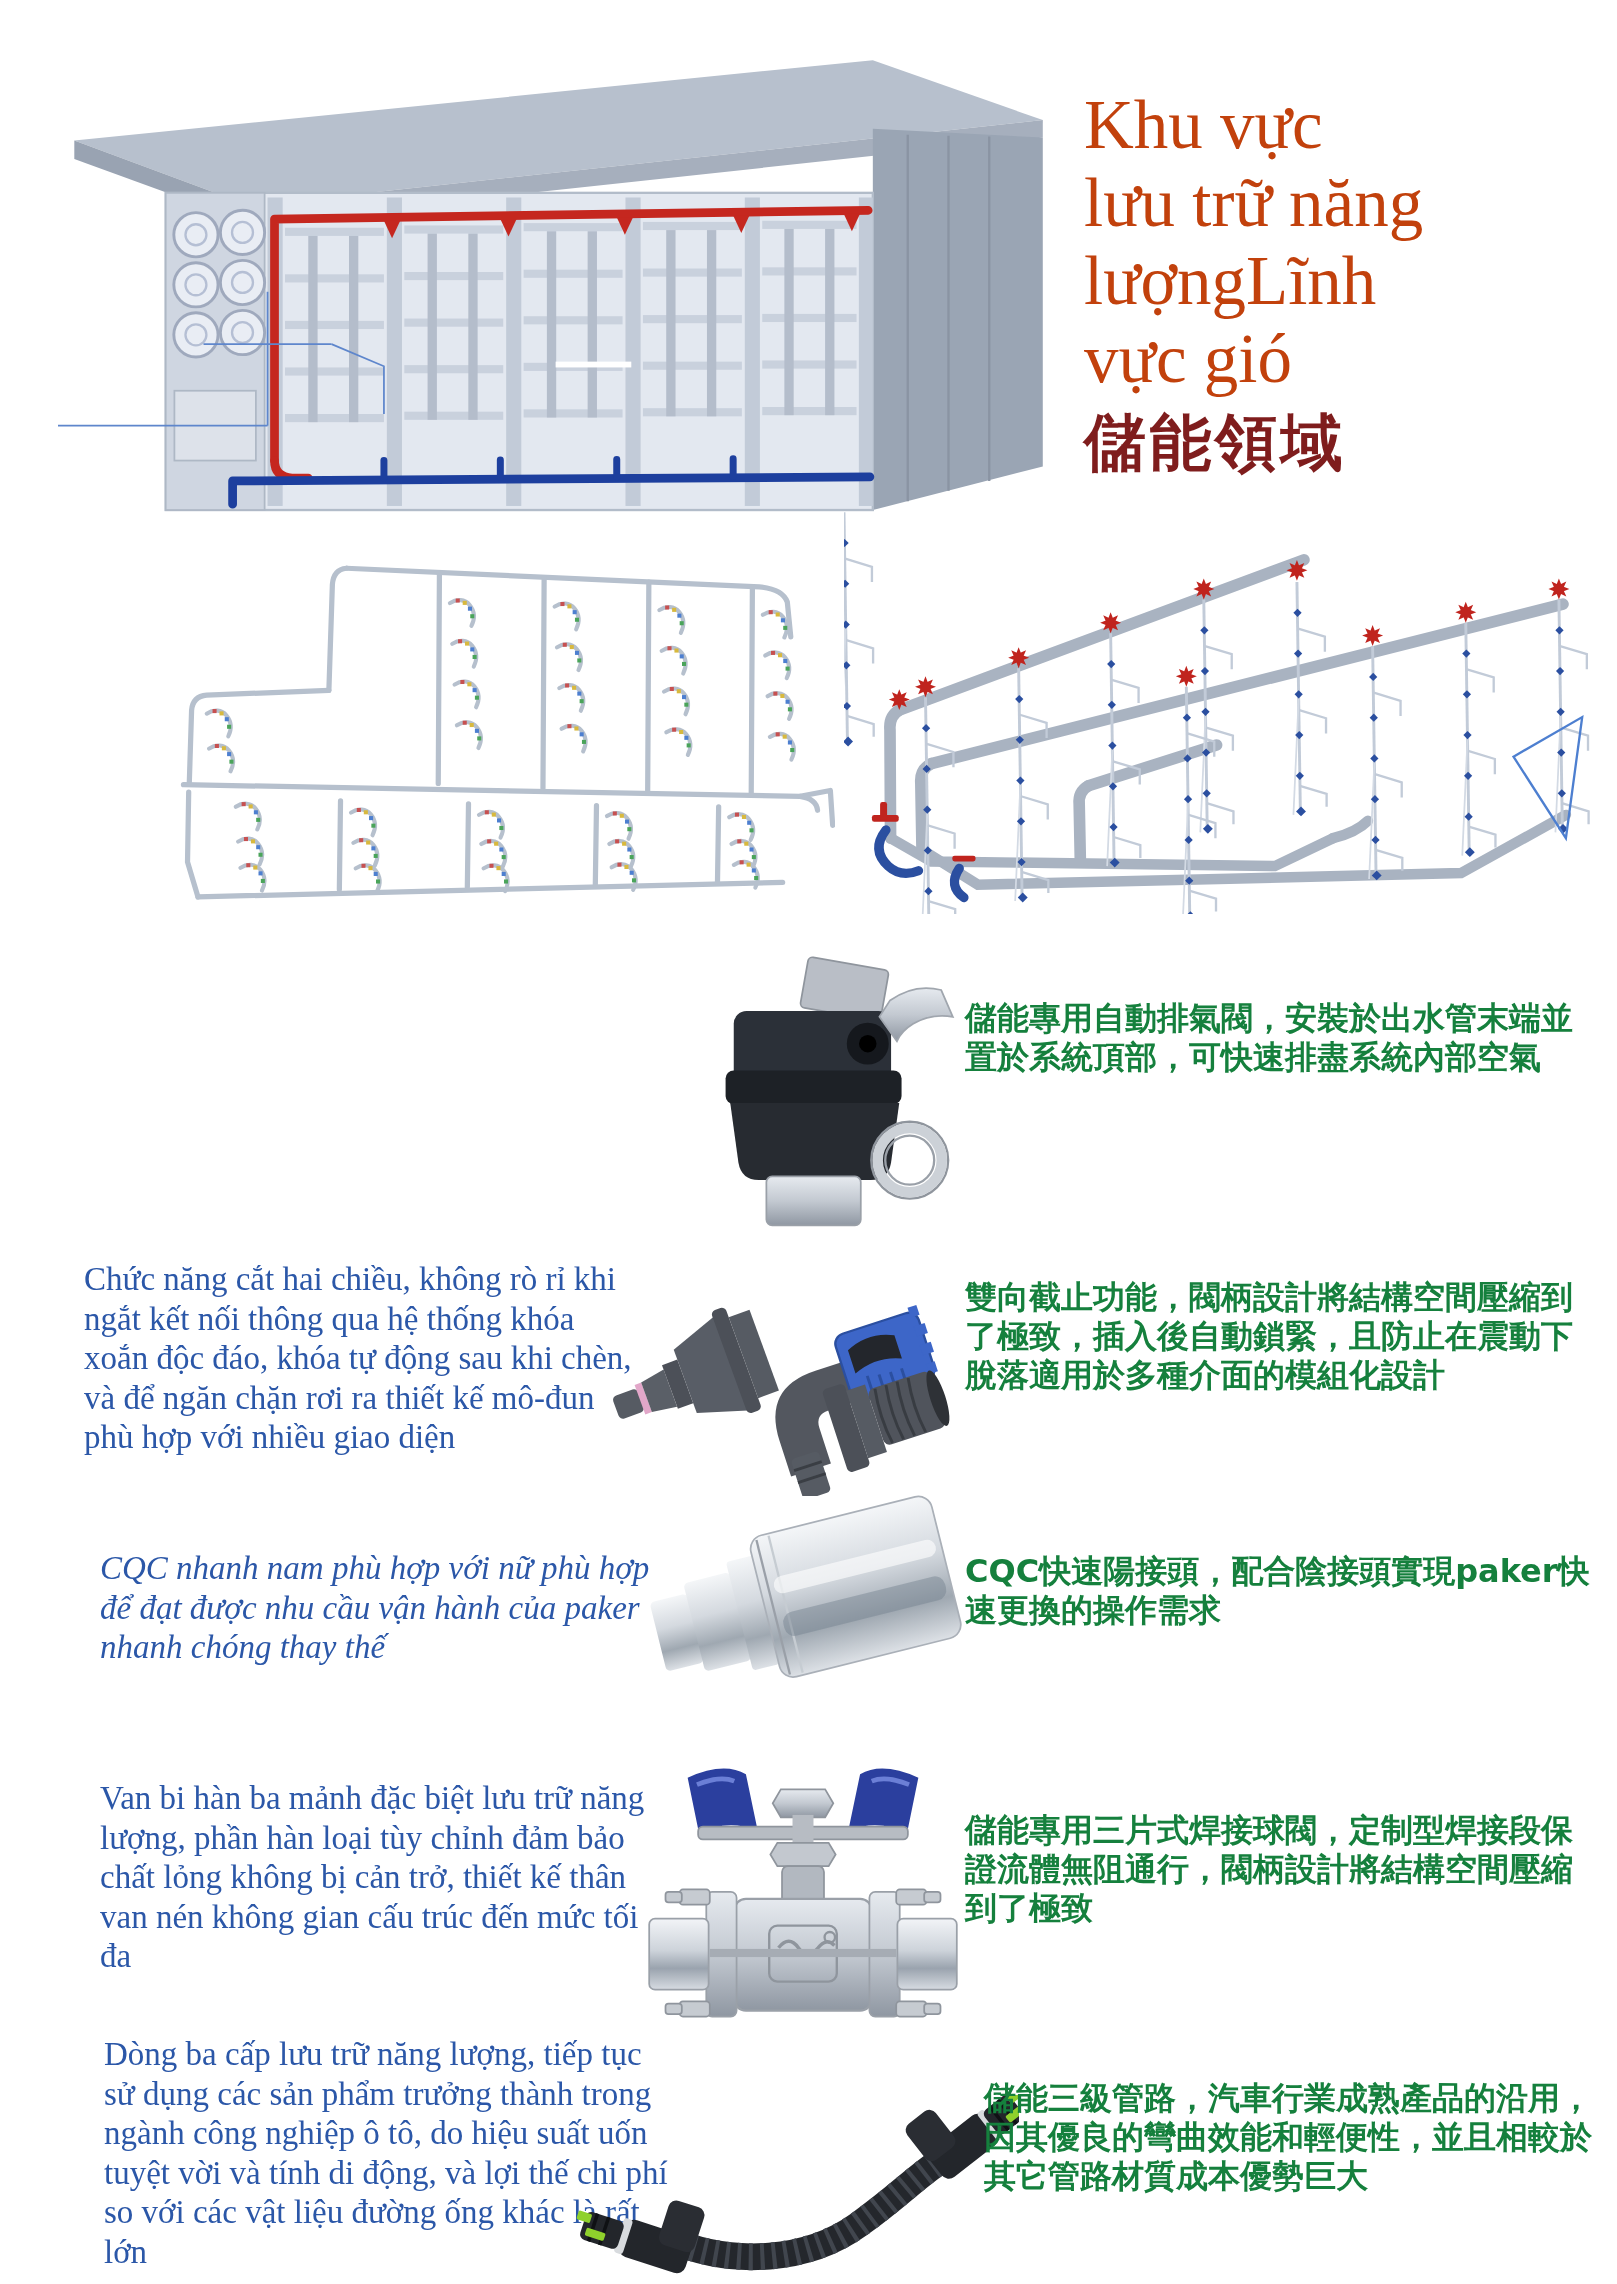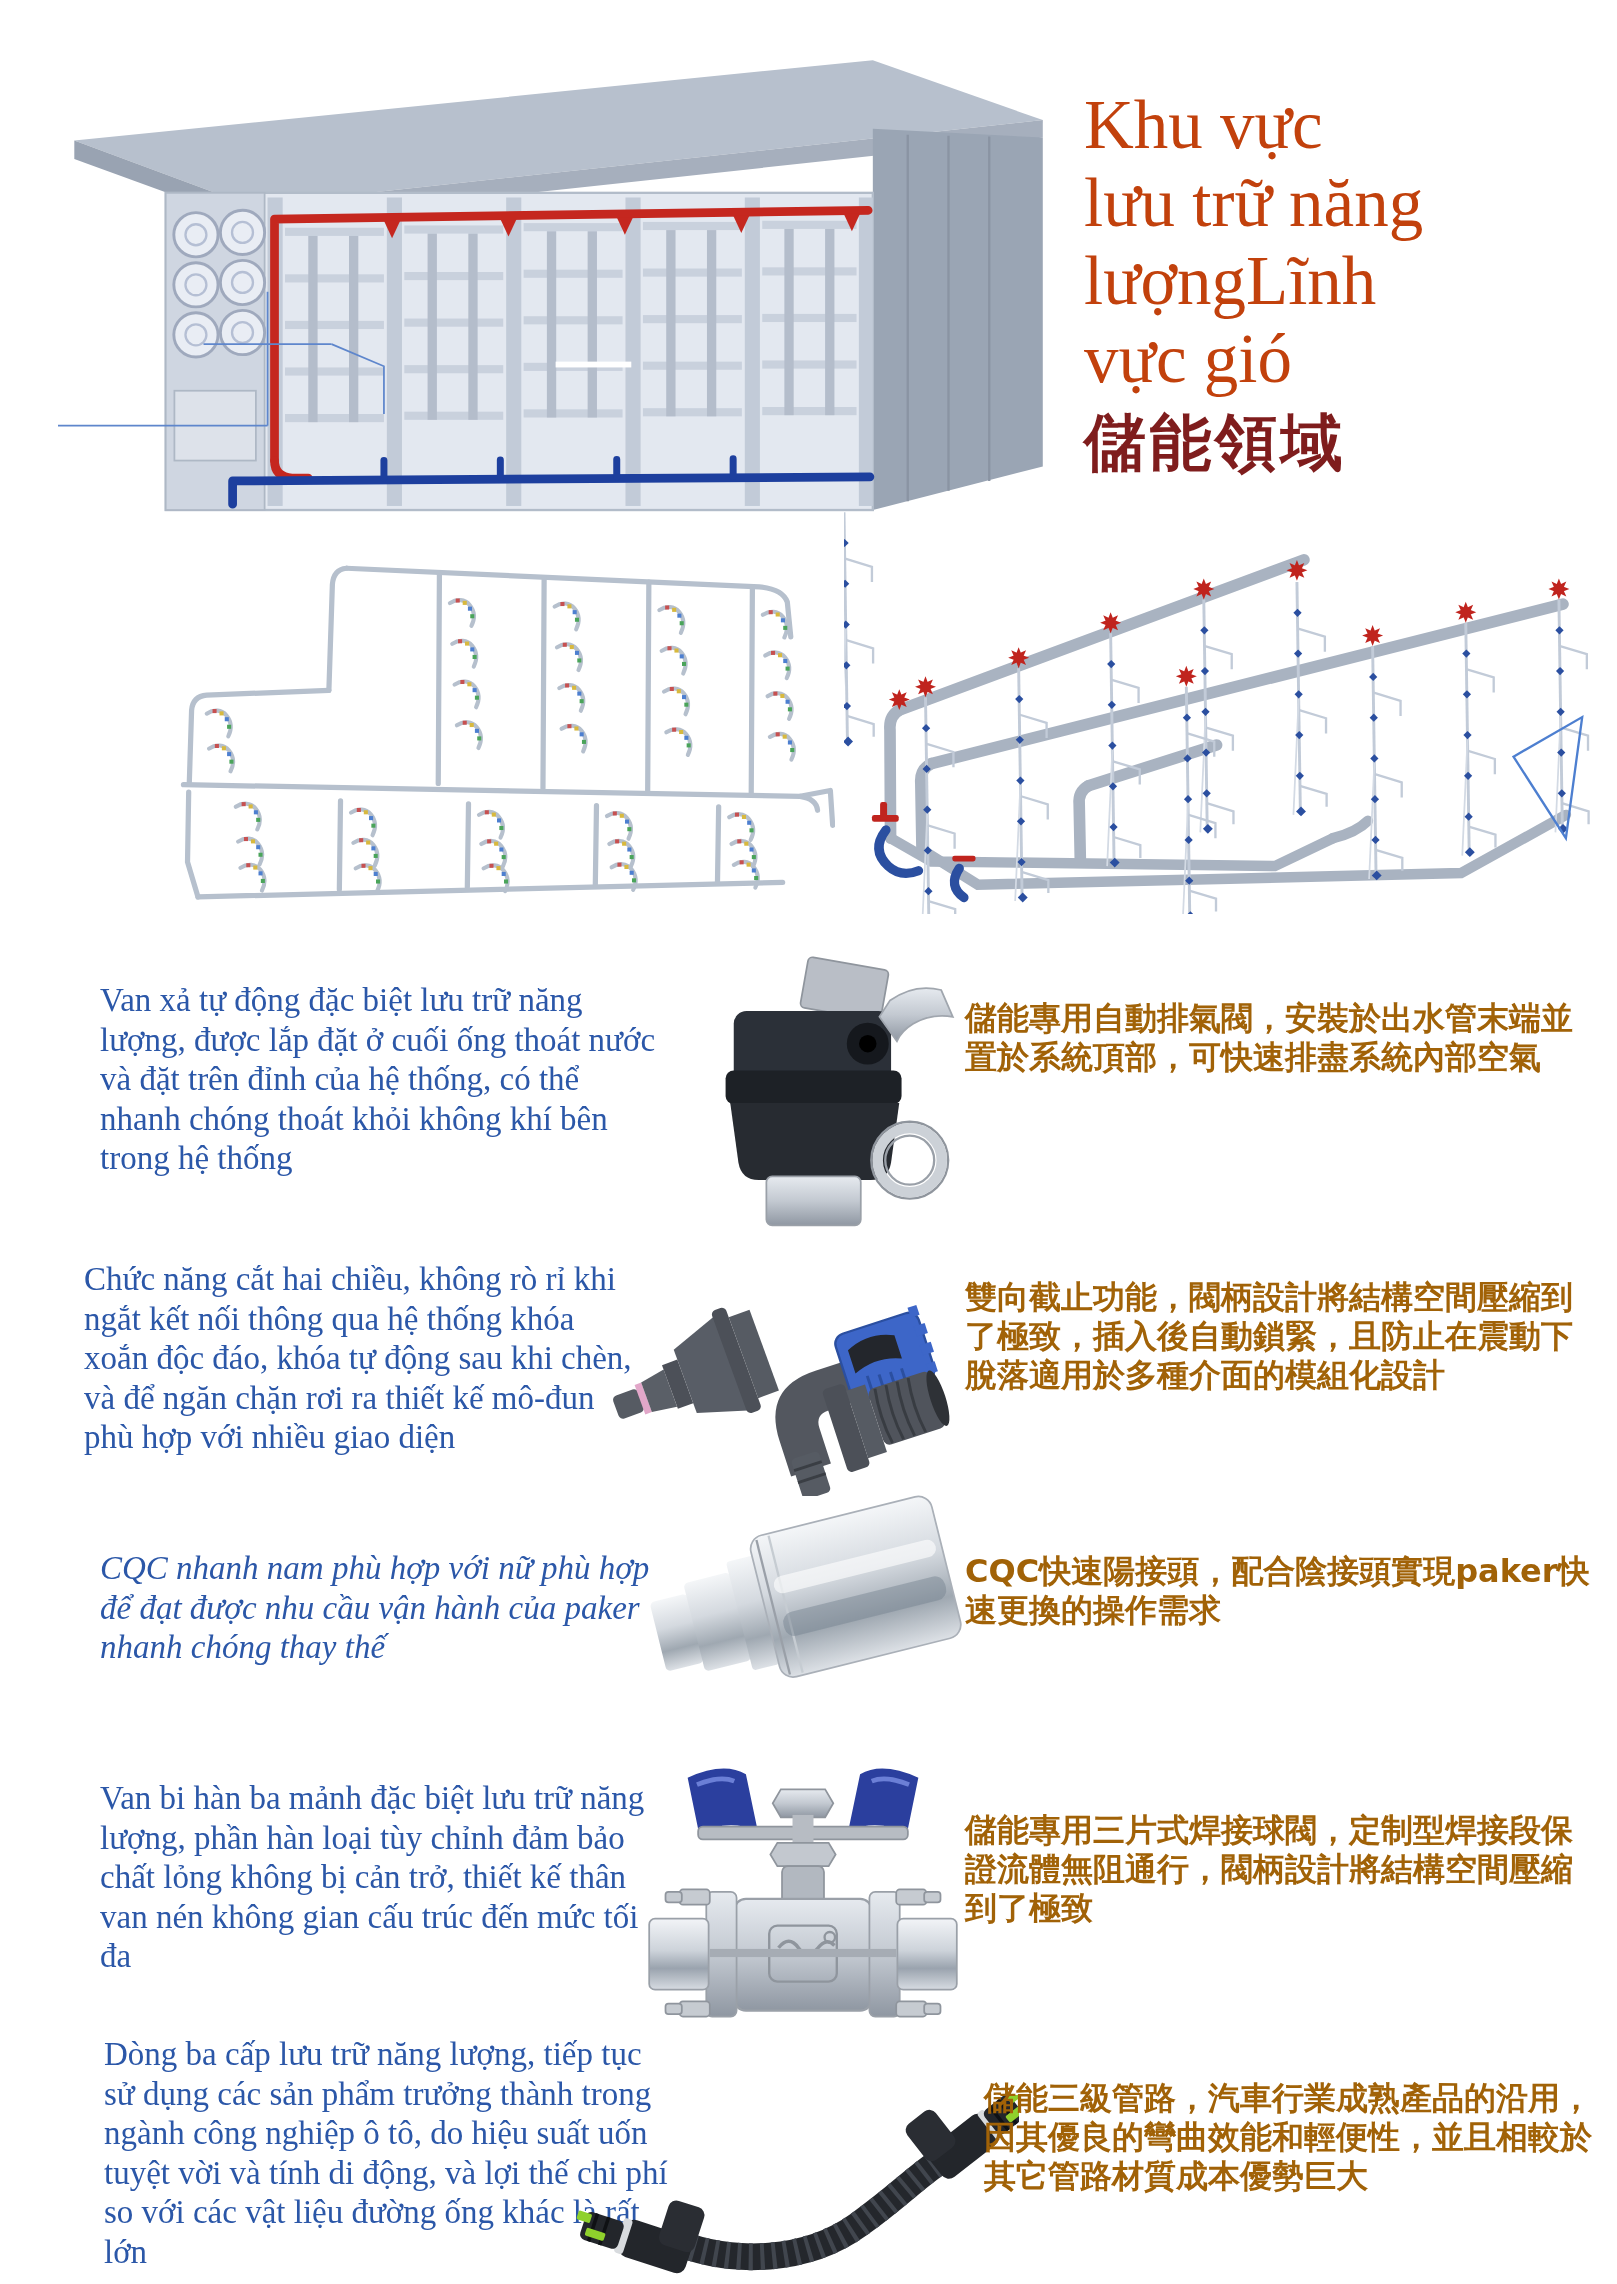--- a/index.html
+++ b/index.html
@@ -5,21 +5,21 @@
   html,body{margin:0;padding:0;background:#ffffff;}
   .page{position:relative;width:1618px;height:2284px;background:#ffffff;overflow:hidden;
         font-family:"Liberation Serif","DejaVu Serif",serif;}
   .abs{position:absolute;}
   .title-vi{color:#c2410c;font-size:69px;line-height:1.13;font-weight:normal;
             font-family:"Liberation Serif","DejaVu Serif",serif;}
   .title-zh{color:#7f1d1d;font-size:62px;font-weight:bold;letter-spacing:3.5px;
             font-family:"DejaVu Sans","Liberation Sans",sans-serif;margin-top:2.3px;}
   .vi-text{color:#2b57a8;font-size:33px;line-height:1.2;font-weight:normal;
            font-family:"Liberation Serif","DejaVu Serif",serif;}
-  .zh-text{color:#a16207;font-size:32px;line-height:1.22;font-weight:bold;
+  .zh-text{color:#15803d;font-size:32px;line-height:1.22;font-weight:bold;
            font-family:"DejaVu Sans","Liberation Sans",sans-serif;}
   svg{display:block;}
 </style>
 </head>
 <body>
 
 <div class="page">
 
   <div class="abs" style="left:58px;top:17.5px;width:1036px;height:501px;">
     <svg width="1036" height="501" viewBox="0 0 1780 860">
@@ -293,21 +293,20 @@
         <use href="#star" x="908" y="212"></use>
       <use href="#star" x="1068" y="172"></use>
         <use href="#star" x="1228" y="132"></use>
       <use href="#star" x="588" y="282"></use>
         <use href="#star" x="95" y="322"></use>
 
       <path d="M1150,420 L1268,352 L1240,560 Z" fill="none" stroke="#4d7fd0" stroke-width="4"></path>
     </svg>
   </div>
 
-  <div class="abs vi-text" style="left:100px;top:981px;width:562px;">Van xả tự động đặc biệt lưu trữ năng lượng, được lắp đặt ở cuối ống thoát nước và đặt trên đỉnh của hệ thống, có thể nhanh chóng thoát khỏi không khí bên trong hệ thống</div>
   <div class="abs" style="left:658px;top:955px;width:303px;height:274px;">
     <svg width="303" height="274" viewBox="0 0 520 470">
       <rect x="250" y="14" width="140" height="88" rx="8" fill="#b9bec6" stroke="#8f959d" stroke-width="3" transform="rotate(10 320 58)"></rect>
       <path d="M152,96 h226 a22,22 0 0 1 22,22 v82 H130 v-82 a22,22 0 0 1 22,-22 z" fill="#2b3038"></path>
       <circle cx="360" cy="152" r="36" fill="#15181d"></circle>
         <circle cx="360" cy="152" r="15" fill="#000000"></circle>
       <rect x="116" y="198" width="302" height="58" rx="14" fill="#1d2126"></rect>
       <path d="M124,254 h290 l-14,102 q-5,30 -35,30 h-192 q-30,0 -35,-30 z" fill="#272b31"></path>
       <rect x="186" y="380" width="162" height="84" rx="10" fill="url(#metal1)" stroke="#9aa0a8" stroke-width="3"></rect>
       <path d="M398,78 q42,-30 88,-18 l20,46 q-38,-6 -68,12 q-20,12 -28,30 l-30,-42 z" fill="url(#metal1)" stroke="#a0a6ae" stroke-width="3"></path>

